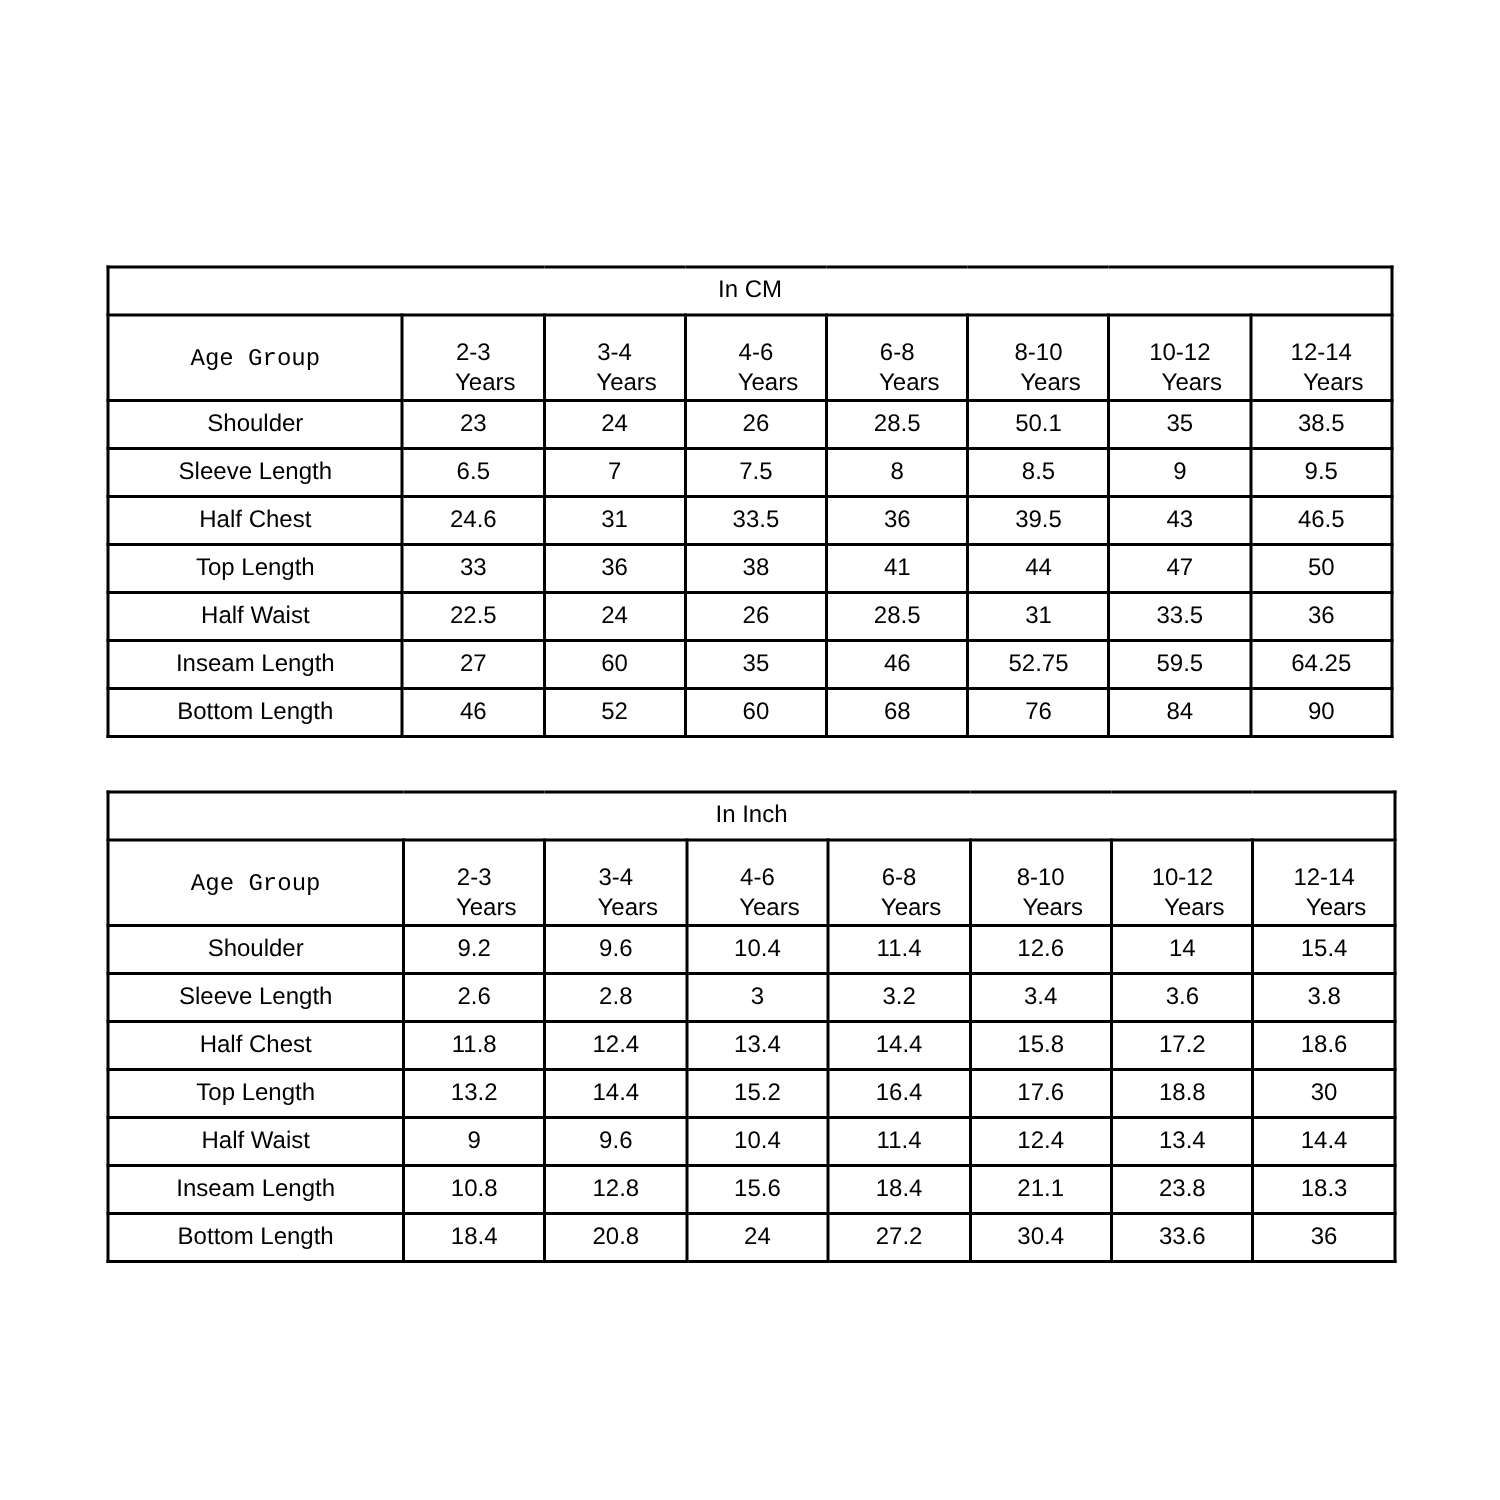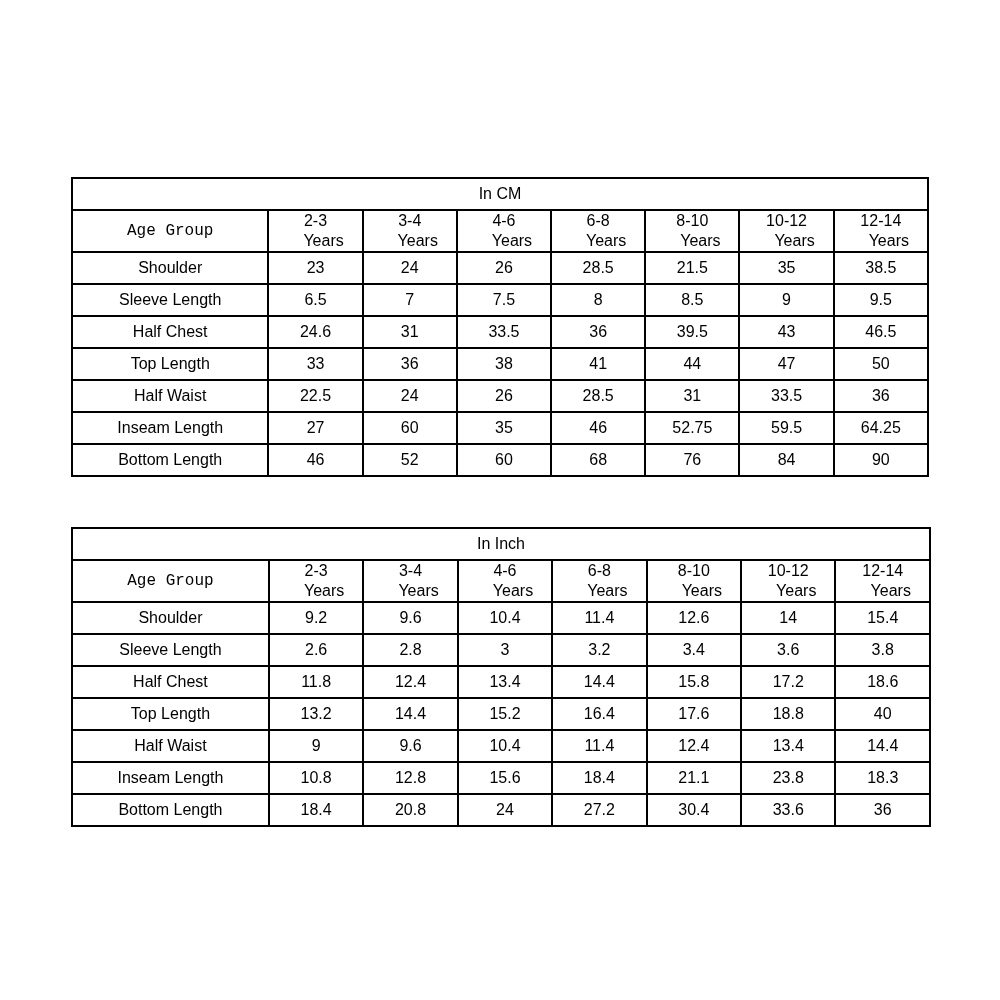--- a/index.html
+++ b/index.html
@@ -48,21 +48,21 @@
   }
   .col-label { width: 196px; }
   .col-size { width: 94px; }
 
   .head-cell {
     font-weight: bold;
     font-size: 16px;
     line-height: 1.25;
     height: 56px;
   }
-  .head-cell .l1 { display: block; }
+  .head-cell .l1 { display: block; margin-top: 15px; }
   .head-cell .l2 { display: block; margin-left: 16px; }
   .row-label {
     font-size: 16px;
     text-align: center;
   }
   .agegroup-cell {
     font-weight: bold;
     font-size: 16px;
     text-align: center;
     font-family: Liberation Mono, monospace;
@@ -119,21 +119,21 @@
           <span class="l2">Years</span>
         </td>
       </tr>
 
       <tr>
         <td class="row-label">Shoulder</td>
         <td>23</td>
         <td>24</td>
         <td>26</td>
         <td>28.5</td>
-        <td>21.5</td>
+        <td>50.1</td>
         <td>35</td>
         <td>38.5</td>
       </tr>
       <tr>
         <td class="row-label">Sleeve Length</td>
         <td>6.5</td>
         <td>7</td>
         <td>7.5</td>
         <td>8</td>
         <td>8.5</td>
@@ -271,21 +271,21 @@
         <td>18.6</td>
       </tr>
       <tr>
         <td class="row-label">Top Length</td>
         <td>13.2</td>
         <td>14.4</td>
         <td>15.2</td>
         <td>16.4</td>
         <td>17.6</td>
         <td>18.8</td>
-        <td>40</td>
+        <td>30</td>
       </tr>
       <tr>
         <td class="row-label">Half Waist</td>
         <td>9</td>
         <td>9.6</td>
         <td>10.4</td>
         <td>11.4</td>
         <td>12.4</td>
         <td>13.4</td>
         <td>14.4</td>

